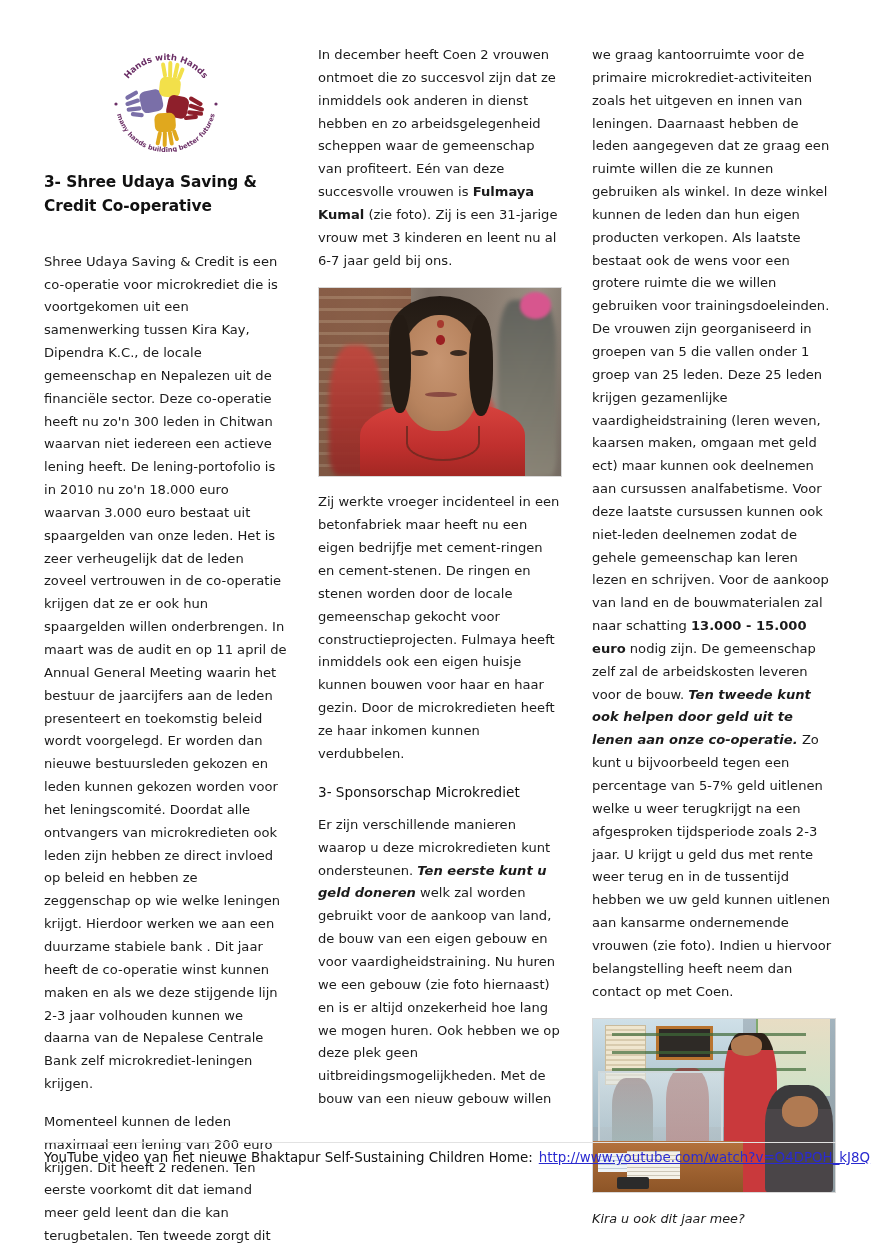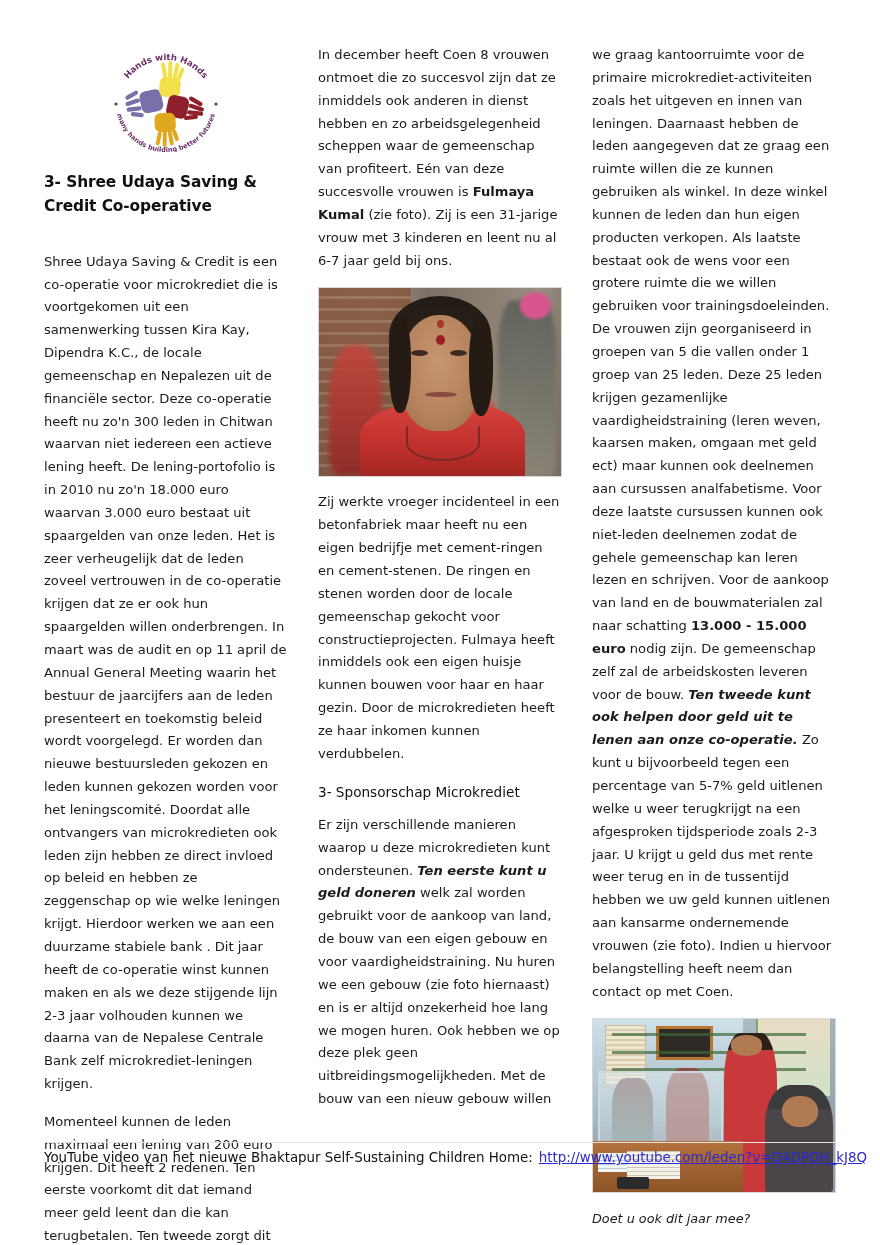--- a/index.html
+++ b/index.html
@@ -302,21 +302,21 @@
       <h2 class="heading">3- Shree Udaya Saving &amp; Credit Co-operative</h2>
 
       <p class="body">Shree Udaya Saving &amp; Credit is een co-operatie voor microkrediet die is voortgekomen uit een samenwerking tussen Kira Kay, Dipendra K.C., de locale gemeenschap en Nepalezen uit de financiële sector. Deze co-operatie heeft nu zo'n 300 leden in Chitwan waarvan niet iedereen een actieve lening heeft. De lening-portofolio is in 2010 nu zo'n 18.000 euro waarvan 3.000 euro bestaat uit spaargelden van onze leden. Het is zeer verheugelijk dat de leden zoveel vertrouwen in de co-operatie krijgen dat ze er ook hun spaargelden willen onderbrengen. In maart was de audit en op 11 april de Annual General Meeting waarin het bestuur de jaarcijfers aan de leden presenteert en toekomstig beleid wordt voorgelegd. Er worden dan nieuwe bestuursleden gekozen en leden kunnen gekozen worden voor het leningscomité. Doordat alle ontvangers van microkredieten ook leden zijn hebben ze direct invloed op beleid en hebben ze zeggenschap op wie welke leningen krijgt. Hierdoor werken we aan een duurzame stabiele bank . Dit jaar heeft de co-operatie winst kunnen maken en als we deze stijgende lijn 2-3 jaar volhouden kunnen we daarna van de Nepalese Centrale Bank zelf microkrediet-leningen krijgen.</p>
 
       <p class="body">Momenteel kunnen de leden maximaal een lening van 200 euro krijgen. Dit heeft 2 redenen. Ten eerste voorkomt dit dat iemand meer geld leent dan die kan terugbetalen. Ten tweede zorgt dit ervoor dat er meerdere leden leningen kunnen krijgen. Er is echter momenteel een discussie gaande in de co-operatie waarin wordt besproken</p>
     </div>
 
     <div class="col">
 
 
-      <p class="body"><span>In december heeft Coen 8 vrouwen ontmoet die zo succesvol zijn dat ze inmiddels ook anderen in dienst hebben en zo arbeidsgelegenheid scheppen waar de gemeenschap van profiteert. Eén van deze succesvolle vrouwen is </span><span class="b">Fulmaya Kumal</span><span> (zie foto). Zij is een 31-jarige vrouw met 3 kinderen en leent nu al 6-7 jaar geld bij ons.</span></p>
+      <p class="body"><span>In december heeft Coen 2 vrouwen ontmoet die zo succesvol zijn dat ze inmiddels ook anderen in dienst hebben en zo arbeidsgelegenheid scheppen waar de gemeenschap van profiteert. Eén van deze succesvolle vrouwen is </span><span class="b">Fulmaya Kumal</span><span> (zie foto). Zij is een 31-jarige vrouw met 3 kinderen en leent nu al 6-7 jaar geld bij ons.</span></p>
 
       <div class="photo photo-portrait">
         <div class="ph-bg-wall"></div>
         <div class="ph-brick"></div>
         <div class="ph-blur-fig-left"></div>
         <div class="ph-blur-fig-right"></div>
         <div class="ph-blur-pink"></div>
         <div class="ph-blur-child"></div>
         <div class="ph-shoulders"></div>
         <div class="ph-neck"></div>
@@ -359,25 +359,25 @@
         <div class="of-partition"></div>
         <div class="of-desk"></div>
         <div class="of-papers"></div>
         <div class="of-papers2"></div>
         <div class="of-calc"></div>
         <div class="of-w-seated-right"></div>
         <div class="of-w-seated-face"></div>
       </div>
 
       <div class="caption">
-        <p>Doet u ook dit jaar mee?</p>
+        <p>Kira u ook dit jaar mee?</p>
         <p>Met optimistische groeten,</p>
 
       </div>
     </div>
   </div>
 
   <div class="footer">
     <div class="footer-rule"></div>
-    <div class="footer-text"><span>YouTube video van het nieuwe Bhaktapur Self-Sustaining Children Home:</span><a class="footer-link" href="#">http://www.youtube.com/leden?v=O4DPOH_kJ8Q</a></div>
+    <div class="footer-text"><span>YouTube video van het nieuwe Bhaktapur Self-Sustaining Children Home:</span><a class="footer-link" href="#">http://www.youtube.com/watch?v=O4DPOH_kJ8Q</a></div>
   </div>
 
 </div>
 
 </body></html>

